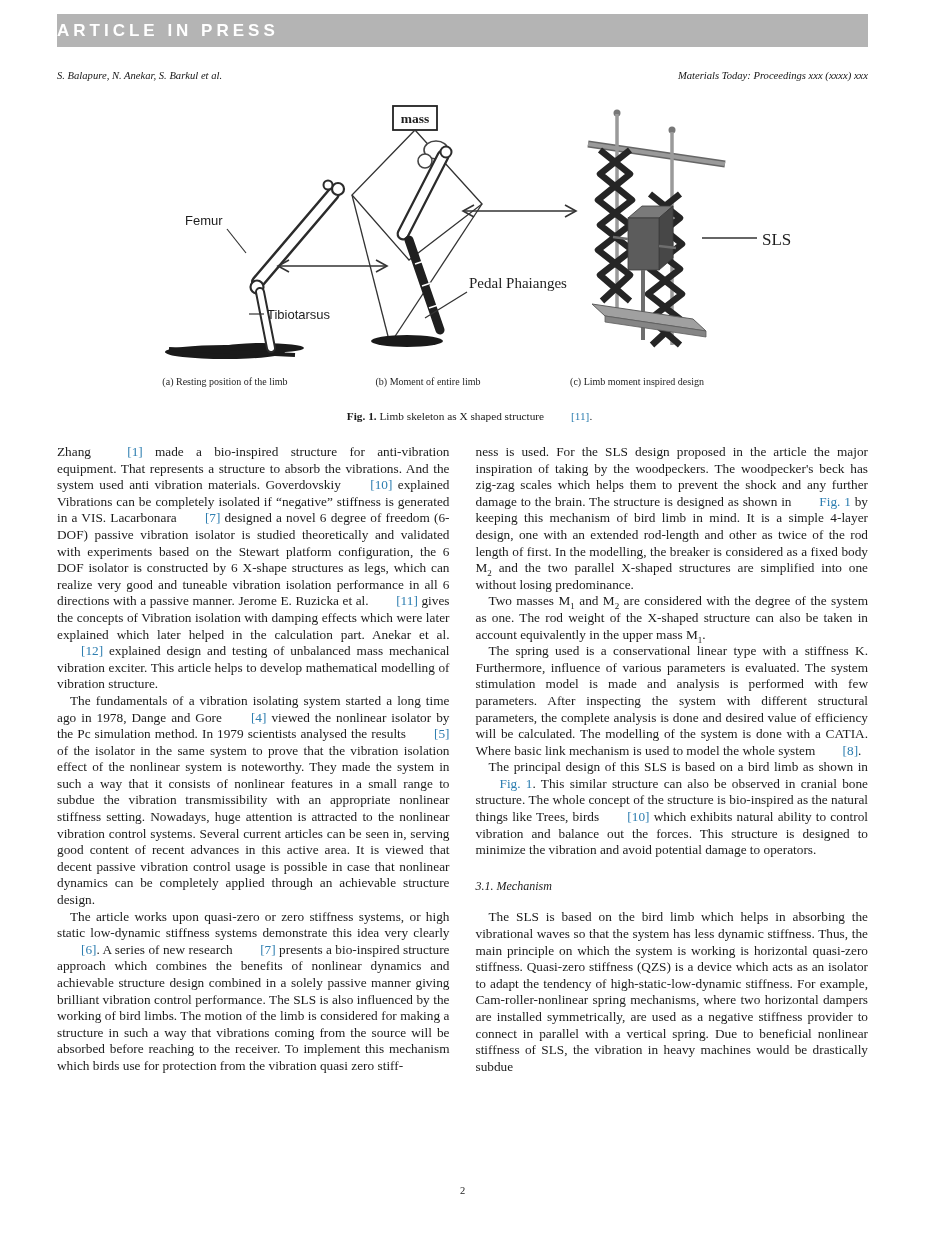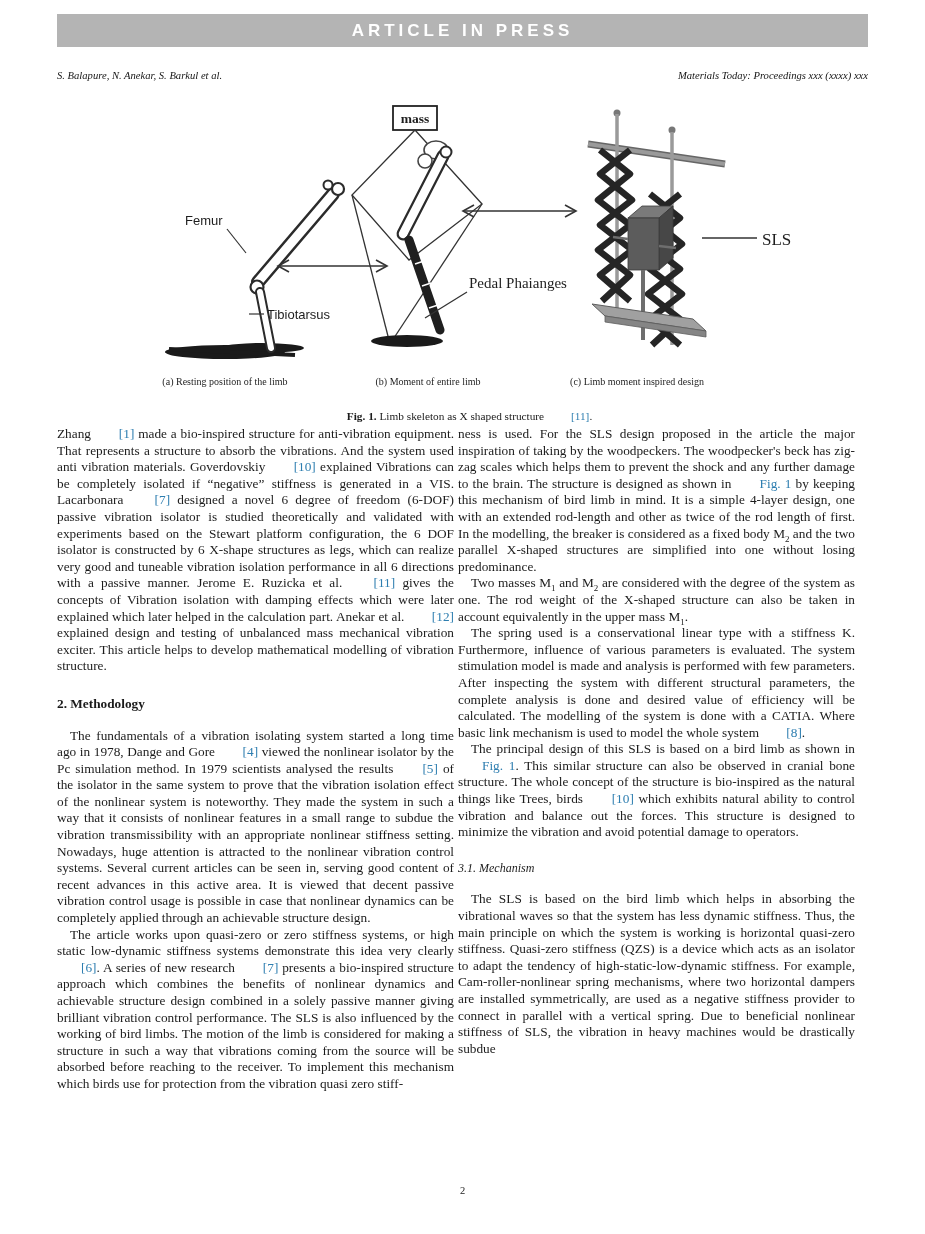--- a/index.html
+++ b/index.html
@@ -1,27 +1,27 @@
 <!DOCTYPE html>
 <html style="--cite: #2e7eb0; --banner-bg: #b4b4b4;"><head>
 <meta charset="utf-8">
 <style>
   html,body{margin:0;padding:0;background:#888;}
   .page{position:relative;width:925px;height:1234px;background:#ffffff;margin:0 auto;
         font-family:"Liberation Serif",serif;color:#1b1b1b;overflow:hidden;}
   .banner{position:absolute;left:57px;top:14px;width:811px;height:33px;background:var(--banner-bg,#b4b4b4);
           color:#fff;font-family:"Liberation Sans",sans-serif;font-weight:bold;font-size:17px;
-          letter-spacing:4px;display:flex;align-items:center;justify-content:center;}
+          letter-spacing:4px;display:flex;align-items:center;}
   .meta-row{position:absolute;left:57px;top:70px;width:811px;display:flex;justify-content:space-between;
             font-style:italic;font-size:10.6px;color:#141414;gap:40px;}
   .fig-wrap{position:absolute;left:57px;top:98px;width:811px;}
   .fig-caption{text-align:center;margin-top:8px;font-size:11.3px;color:#1b1b1b;}
   .fig-caption .fig-label{font-weight:bold;margin-left:14px;}
   .cite{color:var(--cite,#2e7eb0);padding-left:24px;}
-  .body-cols{position:absolute;left:57px;top:426px;width:811px;display:flex;gap:4px;}
+  .body-cols{position:absolute;left:57px;top:444px;width:811px;display:flex;gap:26px;}
   .col{width:397px;text-align:justify;font-size:13.3px;line-height:16.6px;}
   .col p{margin:0;}
   .col p.indent{text-indent:13px;}
   .col h2{font-size:13.3px;font-weight:bold;margin:21px 0 15px 0;}
   .col h3{font-size:12px;font-weight:normal;font-style:italic;margin:19px 0 15px 0;}
   .col sub{font-size:9px;line-height:0;}
   .page-num{position:absolute;left:0;top:1185px;width:100%;text-align:center;font-size:10.5px;color:#222;}
   svg text{font-family:"Liberation Serif",serif;fill:#1e1e1e;}
   svg .sans{font-family:"Liberation Sans",sans-serif;}
 </style>
@@ -142,21 +142,20 @@
     </svg>
 
     <div class="fig-caption">
       <span class="fig-label">Fig. 1.</span><span> Limb skeleton as X shaped structure </span><span class="cite">[11]</span><span>.</span>
     </div>
   </div>
 
   <div class="body-cols">
     <div class="col" id="col-left">
         <p><span>Zhang </span><span class="cite">[1]</span><span> made a bio-inspired structure for anti-vibration equipment. That represents a structure to absorb the vibrations. And the system used anti vibration materials. Goverdovskiy </span><span class="cite">[10]</span><span> explained Vibrations can be completely isolated if “negative” stiffness is generated in a VIS. Lacarbonara </span><span class="cite">[7]</span><span> designed a novel 6 degree of freedom (6-DOF) passive vibration isolator is studied theoretically and validated with experiments based on the Stewart platform configuration, the 6 DOF isolator is constructed by 6 X-shape structures as legs, which can realize very good and tuneable vibration isolation performance in all 6 directions with a passive manner. Jerome E. Ruzicka et al. </span><span class="cite">[11]</span><span> gives the concepts of Vibration isolation with damping effects which were later explained which later helped in the calculation part. Anekar et al. </span><span class="cite">[12]</span><span> explained design and testing of unbalanced mass mechanical vibration exciter. This article helps to develop mathematical modelling of vibration structure.</span></p>
-        <h2>2. Methodology</h2>
         <p class="indent"><span>The fundamentals of a vibration isolating system started a long time ago in 1978, Dange and Gore </span><span class="cite">[4]</span><span> viewed the nonlinear isolator by the Pc simulation method. In 1979 scientists analysed the results </span><span class="cite">[5]</span><span> of the isolator in the same system to prove that the vibration isolation effect of the nonlinear system is noteworthy. They made the system in such a way that it consists of nonlinear features in a small range to subdue the vibration transmissibility with an appropriate nonlinear stiffness setting. Nowadays, huge attention is attracted to the nonlinear vibration control systems. Several current articles can be seen in, serving good content of recent advances in this active area. It is viewed that decent passive vibration control usage is possible in case that nonlinear dynamics can be completely applied through an achievable structure design.</span></p>
         <p class="indent"><span>The article works upon quasi-zero or zero stiffness systems, or high static low-dynamic stiffness systems demonstrate this idea very clearly </span><span class="cite">[6]</span><span>. A series of new research </span><span class="cite">[7]</span><span> presents a bio-inspired structure approach which combines the benefits of nonlinear dynamics and achievable structure design combined in a solely passive manner giving brilliant vibration control performance. The SLS is also influenced by the working of bird limbs. The motion of the limb is considered for making a structure in such a way that vibrations coming from the source will be absorbed before reaching to the receiver. To implement this mechanism which birds use for protection from the vibration quasi zero stiff-</span></p>
       </div>
     <div class="col" id="col-right">
         <p><span>ness is used. For the SLS design proposed in the article the major inspiration of taking by the woodpeckers. The woodpecker's beck has zig-zag scales which helps them to prevent the shock and any further damage to the brain. The structure is designed as shown in </span><span class="cite">Fig. 1</span><span> by keeping this mechanism of bird limb in mind. It is a simple 4-layer design, one with an extended rod-length and other as twice of the rod length of first. In the modelling, the breaker is considered as a fixed body M</span><sub>2</sub><span> and the two parallel X-shaped structures are simplified into one without losing predominance.</span></p>
         <p class="indent"><span>Two masses M</span><sub>1</sub><span> and M</span><sub>2</sub><span> are considered with the degree of the system as one. The rod weight of the X-shaped structure can also be taken in account equivalently in the upper mass M</span><sub>1</sub><span>.</span></p>
         <p class="indent"><span>The spring used is a conservational linear type with a stiffness K. Furthermore, influence of various parameters is evaluated. The system stimulation model is made and analysis is performed with few parameters. After inspecting the system with different structural parameters, the complete analysis is done and desired value of efficiency will be calculated. The modelling of the system is done with a CATIA. Where basic link mechanism is used to model the whole system </span><span class="cite">[8]</span><span>.</span></p>
         <p class="indent"><span>The principal design of this SLS is based on a bird limb as shown in </span><span class="cite">Fig. 1</span><span>. This similar structure can also be observed in cranial bone structure. The whole concept of the structure is bio-inspired as the natural things like Trees, birds </span><span class="cite">[10]</span><span> which exhibits natural ability to control vibration and balance out the forces. This structure is designed to minimize the vibration and avoid potential damage to operators.</span></p>
         <h3>3.1. Mechanism</h3>
         <p class="indent"><span>The SLS is based on the bird limb which helps in absorbing the vibrational waves so that the system has less dynamic stiffness. Thus, the main principle on which the system is working is horizontal quasi-zero stiffness. Quasi-zero stiffness (QZS) is a device which acts as an isolator to adapt the tendency of high-static-low-dynamic stiffness. For example, Cam-roller-nonlinear spring mechanisms, where two horizontal dampers are installed symmetrically, are used as a negative stiffness provider to connect in parallel with a vertical spring. Due to beneficial nonlinear stiffness of SLS, the vibration in heavy machines would be drastically subdue</span></p>

